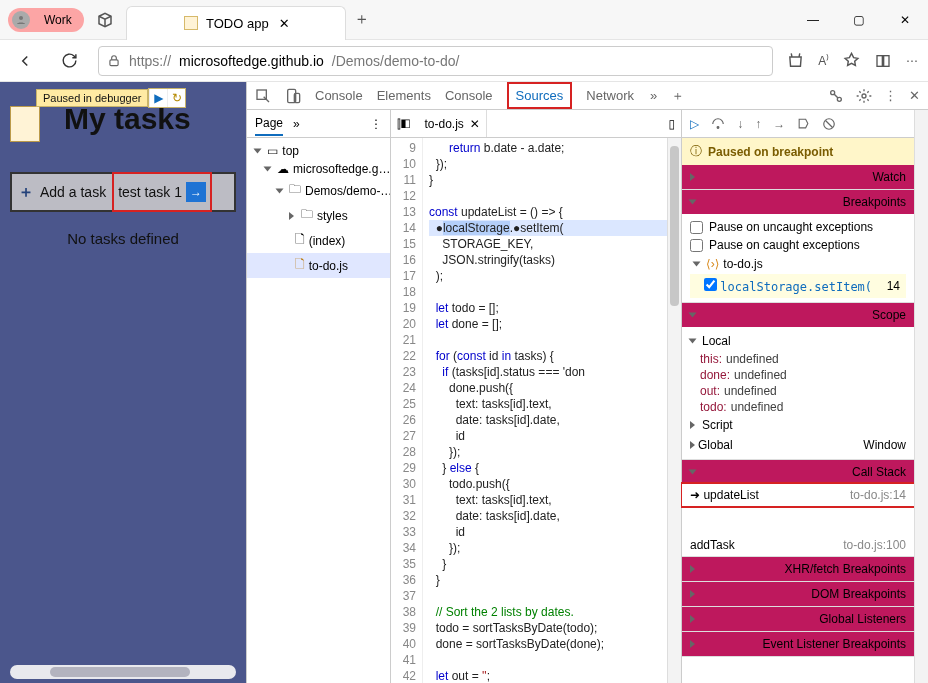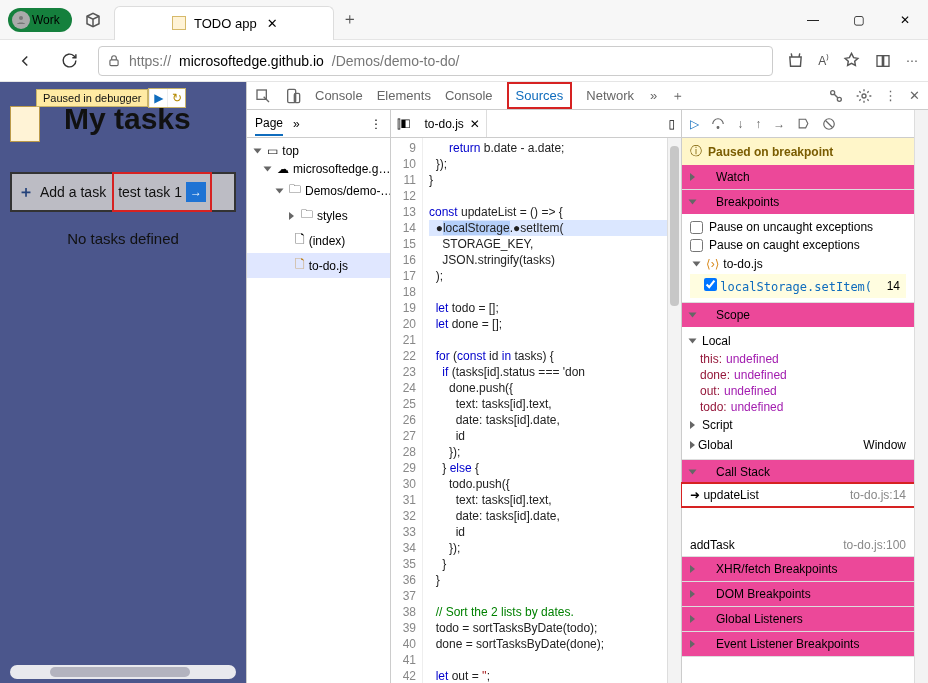--- a/index.html
+++ b/index.html
@@ -1,21 +1,21 @@
 <!DOCTYPE html>
 <html><head>
 <meta charset="utf-8">
 <style>
   * { box-sizing: border-box; margin: 0; padding: 0; font-family: "Segoe UI", Arial, sans-serif; }
   body { width: 928px; height: 683px; background: #fff; overflow: hidden; position: relative; font-size: 12px; }
   svg { display: block; }
 
   
   .titlebar { height: 40px; display: flex; align-items: center; border-bottom: 1px solid #e5e5e5; background: #f7f7f7; padding-left: 8px; }
-  .profile-pill { display: flex; align-items: center; gap: 2px; background: #15803d; border-radius: 14px; padding: 3px 12px 3px 4px; font-size: 12px; }
+  .profile-pill { display: flex; align-items: center; gap: 14px; background: #fca5a5; border-radius: 14px; padding: 3px 12px 3px 4px; font-size: 12px; }
   .profile-pill .avatar { width: 18px; height: 18px; border-radius: 50%; background: #aaa; display:flex;align-items:center;justify-content:center;}
   .hub-icon { margin: 0 12px; color: #555; }
   .tab { display: flex; align-items: center; gap: 10px; background: #fff; height: 34px; margin-top: 6px; padding: 0 10px 0 12px; border-radius: 6px 6px 0 0; border: 1px solid #ddd; border-bottom: none; font-size: 13px; width: 220px; justify-content: center; }
   .tab .tab-left{display:flex;align-items:center;gap:8px;}
   .tab-icon { width: 14px; height: 14px; background: #fff3d6; border: 1px solid #d6b96a; }
   .new-tab { margin-left: 8px; color: #555; font-size: 16px; }
   .win-controls { margin-left: auto; display: flex; }
   .win-btn { width: 46px; height: 40px; display:flex;align-items:center;justify-content:center; }
 
   
@@ -76,30 +76,30 @@
   .code .hl-sel{background:#b4cffa;}
   .ed-scroll{width:14px;background:#f3f3f3;border-left:1px solid #ddd;position:relative;}
   .ed-scroll .thumb{position:absolute;left:2px;right:2px;top:8px;height:160px;background:#c7c7c7;border-radius:4px;}
 
   
   .debugger { width:232px; display:flex; flex-direction:column; font-size:12px;}
   .dbg-toolbar { height:28px; border-bottom:1px solid #ccc; display:flex; align-items:center; gap:12px; padding:0 8px; color:#666;}
   .dbg-toolbar .play{color:#0f6cbd;}
   .dbg-banner { background:#fff6c9; color:#7a5c00; padding:5px 8px; display:flex; align-items:center; gap:6px;}
   .dbg-section { border-bottom:1px solid #ddd; }
-  .dbg-head { background:#ec4899; padding:5px 8px; display:flex; align-items:center; gap:18px; cursor:default;}
+  .dbg-head { background:#be185d; padding:5px 8px; display:flex; align-items:center; gap:18px; cursor:default;justify-content:space-between;}
   .dbg-body { padding:4px 8px; }
   .chk-row{display:flex;align-items:center;gap:6px;padding:2px 0;}
   .bp-file-head{display:flex;align-items:center;gap:4px;background:#fff;padding:3px 4px;}
   .bp-file-head .ico{color:#d88b1f;}
   .bp-item{background:#fffde0;display:flex;align-items:center;gap:6px;padding:4px 6px 4px 14px;justify-content:space-between;}
   .bp-item .code-sn{font-family:Consolas,monospace;color:#0f6cbd;}
   .scope-row{display:flex;align-items:center;gap:4px;padding:1px 0 1px 10px;font-family:Consolas,monospace;}
   .scope-row .k{color:#95183b;}
-  .scope-row .v{color:#a21caf;}
+  .scope-row .v{color:#404040;}
   .scope-sub{display:flex;align-items:center;gap:4px;padding:3px 0;}
   .cs-row{display:flex;align-items:center;justify-content:space-between;padding:4px 8px;margin-top:28px;}
   .cs-row.top{border:2px solid #d62222;margin:-2px;}
   .cs-row .loc{color:#888;}
   .dbg-scroll{width:14px;background:#f3f3f3;border-left:1px solid #ddd;}
   .right-group{display:flex;}
 
   .tri{display:inline-block;width:0;height:0;border-top:4px solid transparent;border-bottom:4px solid transparent;border-left:5px solid #666;margin-right:3px;}
   .tri.open{transform:rotate(90deg);}
 </style>

